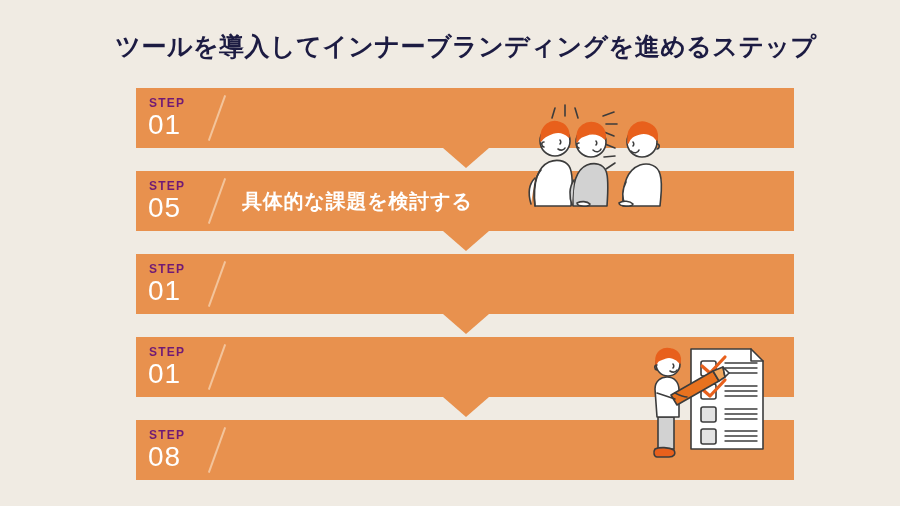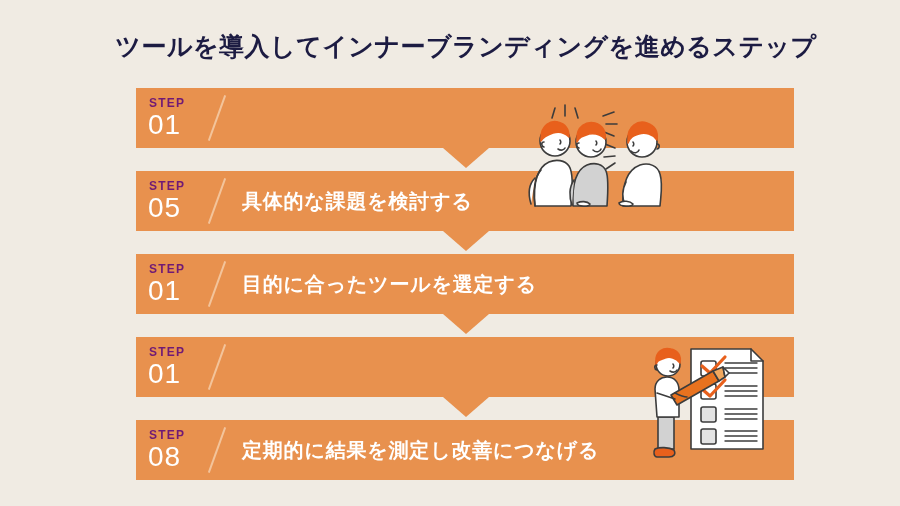--- a/index.html
+++ b/index.html
@@ -169,40 +169,38 @@
       <div class="step-text">具体的な課題を検討する</div>
       <div class="connector"></div>
     </div>
 
     <div class="step-row">
       <div class="step-badge">
         <div class="step-word">STEP</div>
         <div class="step-num">01</div>
       </div>
       <div class="step-slash"></div>
-      <div class="step-text">目的に合ったツールを選定する</div>
       <div class="connector"></div>
     </div>
 
     <div class="step-row">
       <div class="step-badge">
         <div class="step-word">STEP</div>
         <div class="step-num">01</div>
       </div>
       <div class="step-slash"></div>
       <div class="connector"></div>
     </div>
 
     <div class="step-row">
       <div class="step-badge">
         <div class="step-word">STEP</div>
         <div class="step-num">08</div>
       </div>
       <div class="step-slash"></div>
-      <div class="step-text">定期的に結果を測定し改善につなげる</div>
 
     </div>
 
   </div>
 
   <svg class="illus" id="illus-people" viewBox="0 0 175 110">
     <g fill="none" stroke="#3C3C3C" stroke-width="1.6" stroke-linecap="round" stroke-linejoin="round">
 
       <line x1="44" y1="8" x2="41" y2="18"></line>
       <line x1="54" y1="5" x2="54" y2="16"></line>

